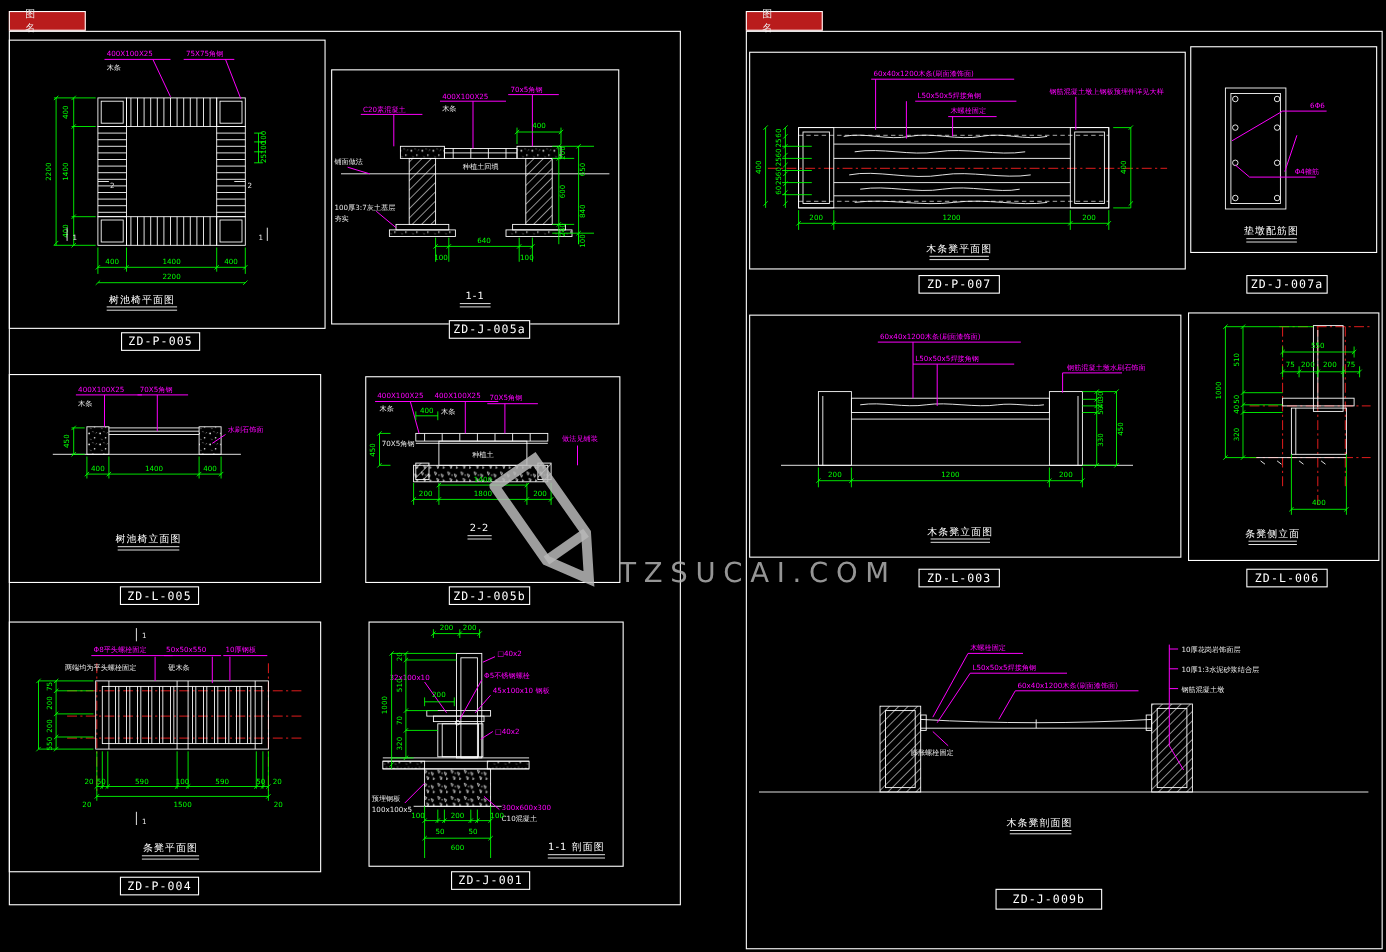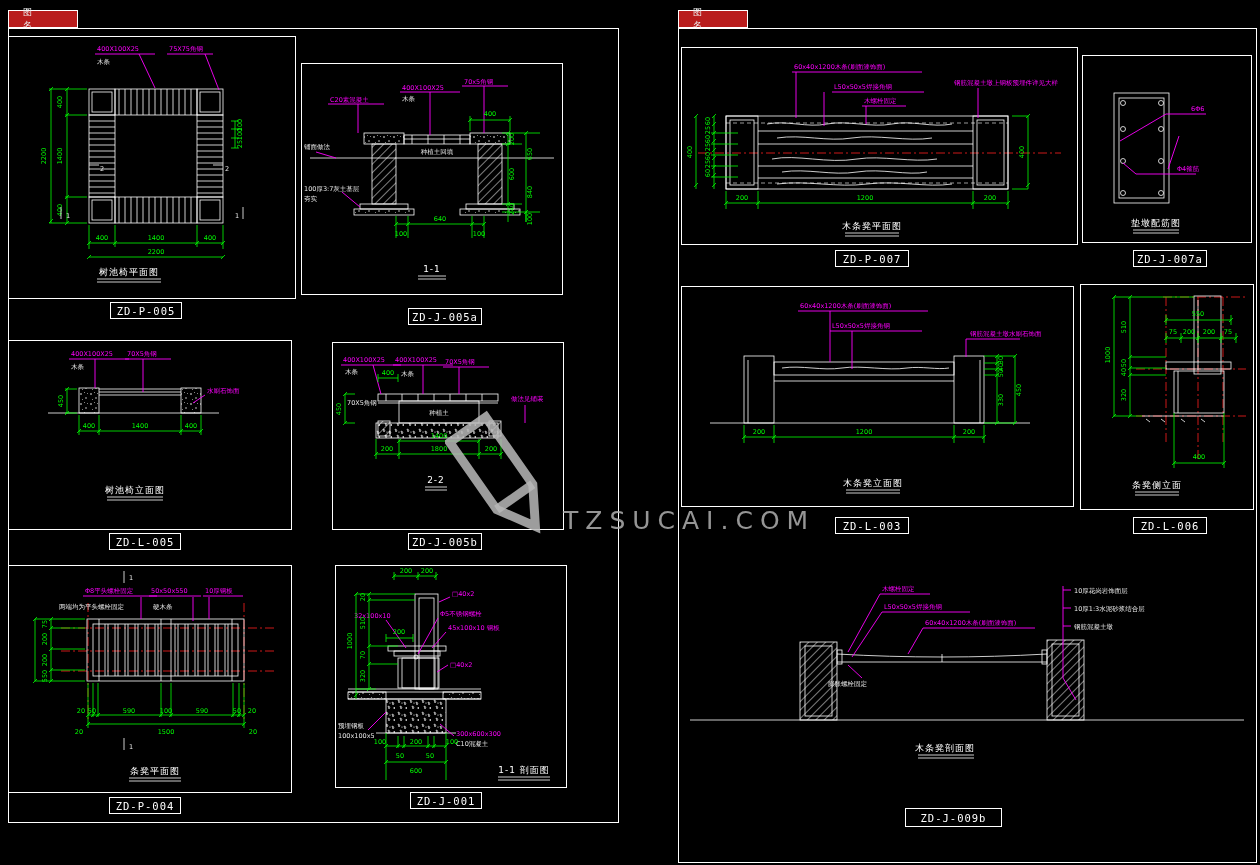--- a/index.html
+++ b/index.html
@@ -142,21 +142,21 @@
 <text class="tg" transform="rotate(-90 230 128)" x="230" y="128" text-anchor="middle">840</text>
 <text class="tg" transform="rotate(-90 230 155)" x="230" y="155" text-anchor="middle">100</text>
 <path class="sg" d="M94 152v22M106 152v22M170 152v22M182 152v22M94 160h88M104 162l4-4M168 162l4-4M92 162l4-4M180 162l4-4"></path>
 <text class="tg" x="99" y="172" text-anchor="middle">100</text>
 <text class="tg" x="138" y="157" text-anchor="middle">640</text>
 <text class="tg" x="177" y="172" text-anchor="middle">100</text>
 <text class="tt" x="130" y="208" text-anchor="middle">1-1</text>
 <path class="sw" d="M116 212h28M116 215h28"></path>
 </svg>
 </div>
-<div class="codebox" style="left:408px;top:308px;width:72px;height:15px">
+<div class="codebox" style="left:408px;top:291px;width:72px;height:15px">
     <span>ZD-J-005a</span>
   </div>
 
 <div class="panel" style="left:8px;top:340px;width:282px;height:188px">
 <svg width="282" height="188">
 <line class="sw" x1="39" y1="72" x2="210" y2="72"></line>
 <rect class="sw" style="fill:url(#speck)" x="70" y="47" width="20" height="25"></rect>
 <rect class="sw" style="fill:url(#speck)" x="172" y="47" width="20" height="25"></rect>
 <path class="sw" d="M90 48h82M90 51h82M90 54h82"></path>
 <path class="sm" d="M60 18h60M86 18v29M116 18h46M134 18v33M196 54l-12 8"></path>
@@ -352,21 +352,21 @@
 <text class="tm" x="182" y="55">木螺栓固定</text>
 <text class="tm" x="272" y="37">钢筋混凝土墩上钢板预埋件详见大样</text>
 <text class="tt" x="190" y="181" text-anchor="middle">木条凳平面图</text>
 <path class="sw" d="M163 185h54M163 188h54"></path>
 </svg>
 </div>
 <div class="codebox" style="left:835px;top:250px;width:72px;height:15px">
     <span>ZD-P-007</span>
   </div>
 
-<div class="panel" style="left:1082px;top:55px;width:168px;height:186px">
+<div class="panel" style="left:1082px;top:42px;width:168px;height:186px">
 <svg width="168" height="186">
 <g class="sw">
         <rect x="31" y="37" width="55" height="110"></rect>
         <rect x="36" y="42" width="45" height="100"></rect>
       </g>
 <g class="sw">
 <circle cx="40" cy="47" r="2.5"></circle>
         <circle cx="78" cy="47" r="2.5"></circle>
         <circle cx="40" cy="73" r="2.5"></circle>
         <circle cx="78" cy="73" r="2.5"></circle>

